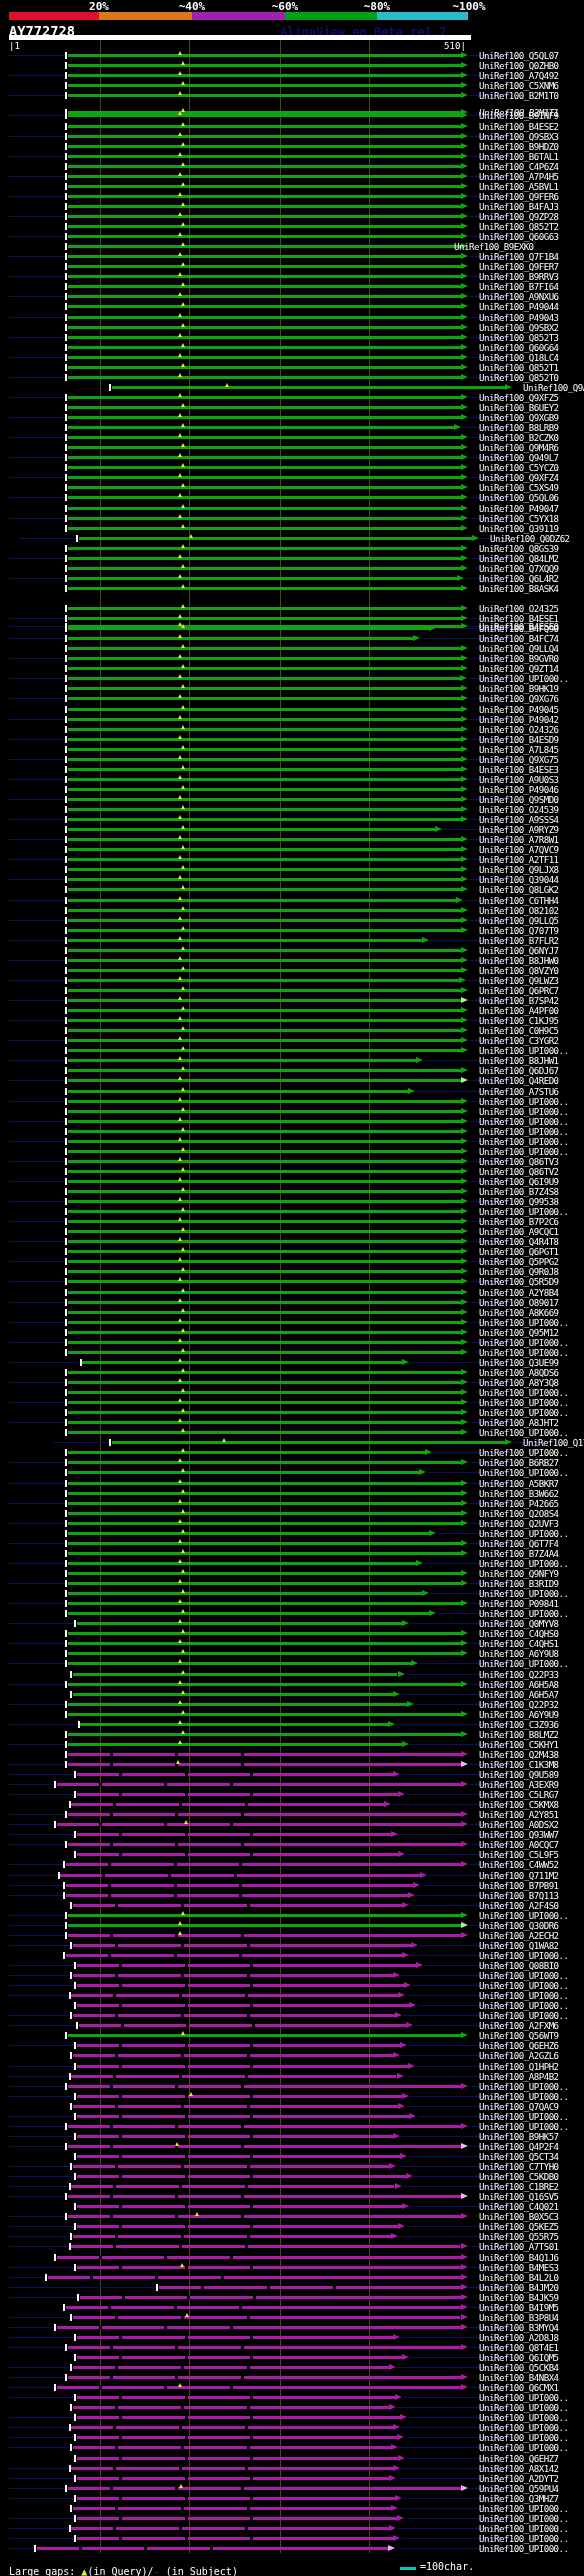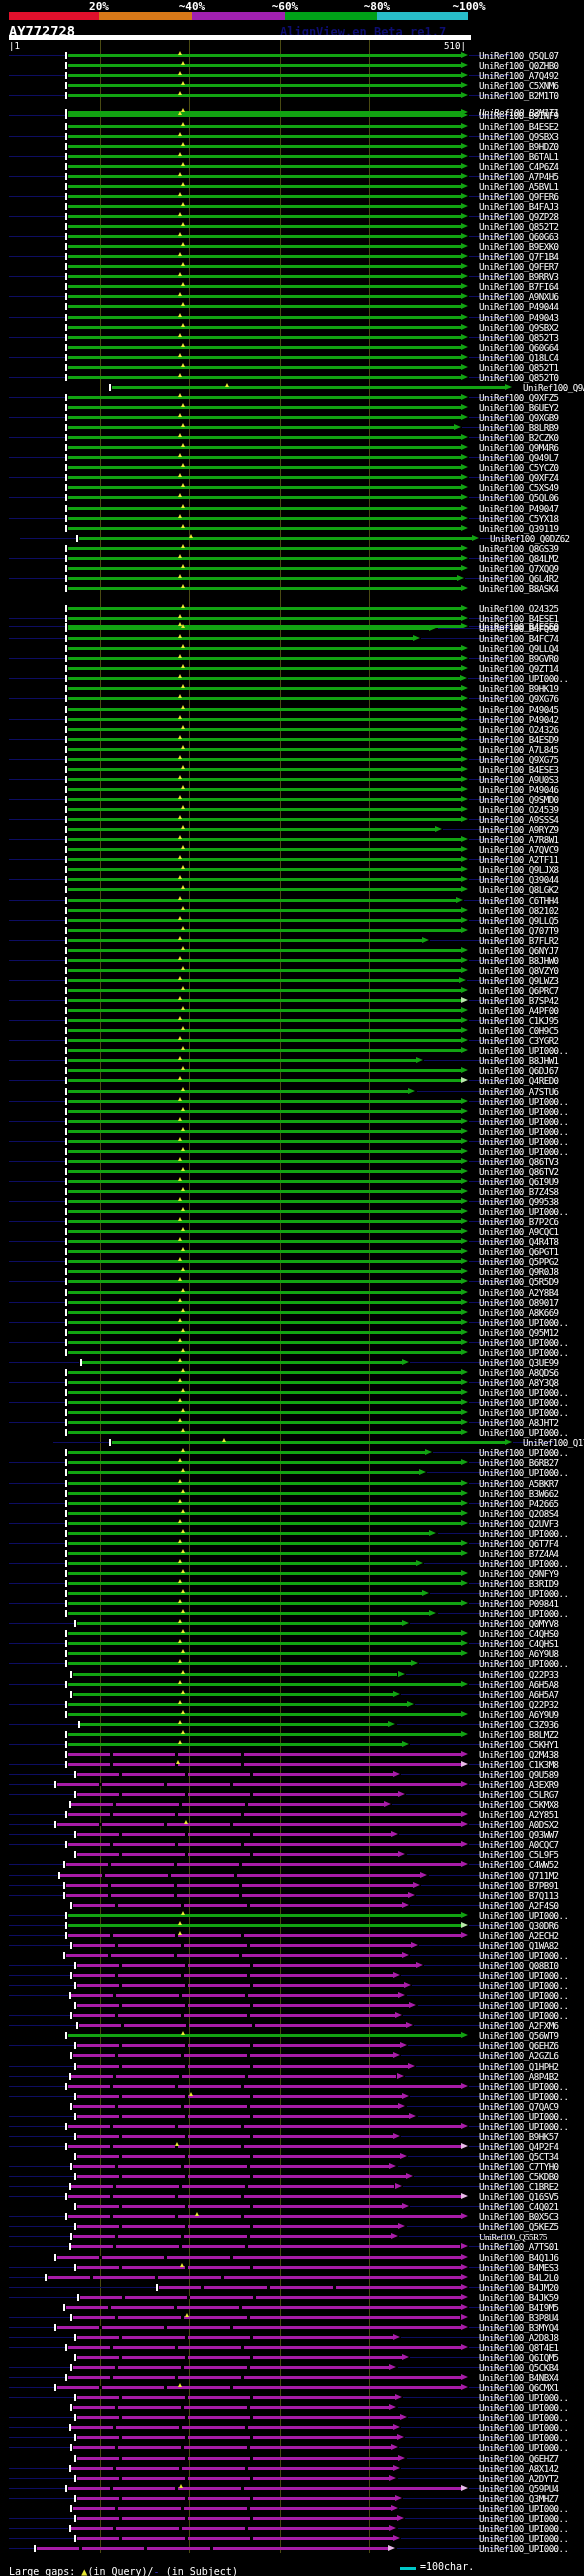--- a/index.html
+++ b/index.html
@@ -198,21 +198,21 @@
         <div class="abs" style="left: 461px; top: 0.9px; width: 0px; height: 0px; border-top: 3.7px solid transparent; border-bottom: 3.7px solid transparent; border-left: 7.3px solid rgb(18, 163, 18);"></div>
         <div class="abs" style="left: 178px; top: 0px; width: 0px; height: 0px; border-left: 2.7px solid transparent; border-right: 2.7px solid transparent; border-bottom: 4.6px solid rgb(232, 232, 48);"></div>
         <div class="abs" style="left: 469px; top: 3.7px; width: 41px; height: 1.8px; background: rgb(13, 13, 98);"></div>
         <div class="abs row-label txt" style="left: 479px; top: 0.9px;">UniRef100_Q60G63</div>
       </div>
       <div class="abs" style="left: 0px; top: 242px; width: 585px; height: 10px;">
         <div class="abs tick" style="left: 65px; top: 0.9px;"></div>
         <div class="abs bar" style="left: 68px; top: 2.7px; width: 393px; height: 3.7px; background: rgb(18, 163, 18);"></div>
         <div class="abs" style="left: 461px; top: 0.9px; width: 0px; height: 0px; border-top: 3.7px solid transparent; border-bottom: 3.7px solid transparent; border-left: 7.3px solid rgb(18, 163, 18);"></div>
         <div class="abs" style="left: 181px; top: 0px; width: 0px; height: 0px; border-left: 2.7px solid transparent; border-right: 2.7px solid transparent; border-bottom: 4.6px solid rgb(232, 232, 48);"></div>
-        <div class="abs row-label txt" style="left: 479px; top: 0.9px;">UniRef100_B9EXK0</div>
+        <div class="abs row-label txt" style="left: 454px; top: 0.9px;">UniRef100_B9EXK0</div>
       </div>
       <div class="abs" style="left: 0px; top: 252px; width: 585px; height: 10px;">
         <div class="abs" style="left: 9.1px; top: 3.7px; width: 56px; height: 1.8px; background: rgb(13, 13, 98);"></div>
         <div class="abs tick" style="left: 65px; top: 0.9px;"></div>
         <div class="abs bar" style="left: 68px; top: 2.7px; width: 393px; height: 3.7px; background: rgb(18, 163, 18);"></div>
         <div class="abs" style="left: 461px; top: 0.9px; width: 0px; height: 0px; border-top: 3.7px solid transparent; border-bottom: 3.7px solid transparent; border-left: 7.3px solid rgb(18, 163, 18);"></div>
         <div class="abs" style="left: 178px; top: 0px; width: 0px; height: 0px; border-left: 2.7px solid transparent; border-right: 2.7px solid transparent; border-bottom: 4.6px solid rgb(232, 232, 48);"></div>
         <div class="abs" style="left: 469px; top: 3.7px; width: 41px; height: 1.8px; background: rgb(13, 13, 98);"></div>
         <div class="abs row-label txt" style="left: 479px; top: 0.9px;">UniRef100_Q7F1B4</div>
       </div>
@@ -1923,21 +1923,21 @@
       </div>
       <div class="abs" style="left: 0px; top: 2232px; width: 585px; height: 10px;">
         <div class="abs" style="left: 9.1px; top: 3.7px; width: 61px; height: 1.8px; background: rgb(13, 13, 98);"></div>
         <div class="abs tick" style="left: 70px; top: 0.9px;"></div>
         <div class="abs bar" style="left: 73px; top: 2.7px; width: 318px; height: 3.7px; background: rgb(168, 28, 168);"></div>
         <div class="abs" style="left: 115px; top: 2.7px; width: 2.7px; height: 3.7px; background: rgb(0, 0, 0);"></div>
         <div class="abs" style="left: 181px; top: 2.7px; width: 2.7px; height: 3.7px; background: rgb(0, 0, 0);"></div>
         <div class="abs" style="left: 247px; top: 2.7px; width: 2.7px; height: 3.7px; background: rgb(0, 0, 0);"></div>
         <div class="abs" style="left: 391px; top: 0.9px; width: 0px; height: 0px; border-top: 3.7px solid transparent; border-bottom: 3.7px solid transparent; border-left: 7.3px solid rgb(168, 28, 168);"></div>
         <div class="abs" style="left: 399px; top: 3.7px; width: 111px; height: 1.8px; background: rgb(13, 13, 98);"></div>
-        <div class="abs row-label txt" style="left: 479px; top: 0.9px; font-family: Liberation Serif, serif;">UniRef100_Q55R75</div>
+        <div class="abs row-label txt" style="left: 479px; top: 0.9px;">UniRef100_Q55R75</div>
       </div>
       <div class="abs" style="left: 0px; top: 2242px; width: 585px; height: 10px;">
         <div class="abs" style="left: 9.1px; top: 3.7px; width: 59px; height: 1.8px; background: rgb(13, 13, 98);"></div>
         <div class="abs tick" style="left: 69px; top: 0.9px;"></div>
         <div class="abs bar" style="left: 71px; top: 2.7px; width: 389px; height: 3.7px; background: rgb(168, 28, 168);"></div>
         <div class="abs" style="left: 113px; top: 2.7px; width: 2.7px; height: 3.7px; background: rgb(0, 0, 0);"></div>
         <div class="abs" style="left: 179px; top: 2.7px; width: 2.7px; height: 3.7px; background: rgb(0, 0, 0);"></div>
         <div class="abs" style="left: 245px; top: 2.7px; width: 2.7px; height: 3.7px; background: rgb(0, 0, 0);"></div>
         <div class="abs" style="left: 461px; top: 0.9px; width: 0px; height: 0px; border-top: 3.7px solid transparent; border-bottom: 3.7px solid transparent; border-left: 7.3px solid rgb(168, 28, 168);"></div>
         <div class="abs" style="left: 469px; top: 3.7px; width: 41px; height: 1.8px; background: rgb(13, 13, 98);"></div>

